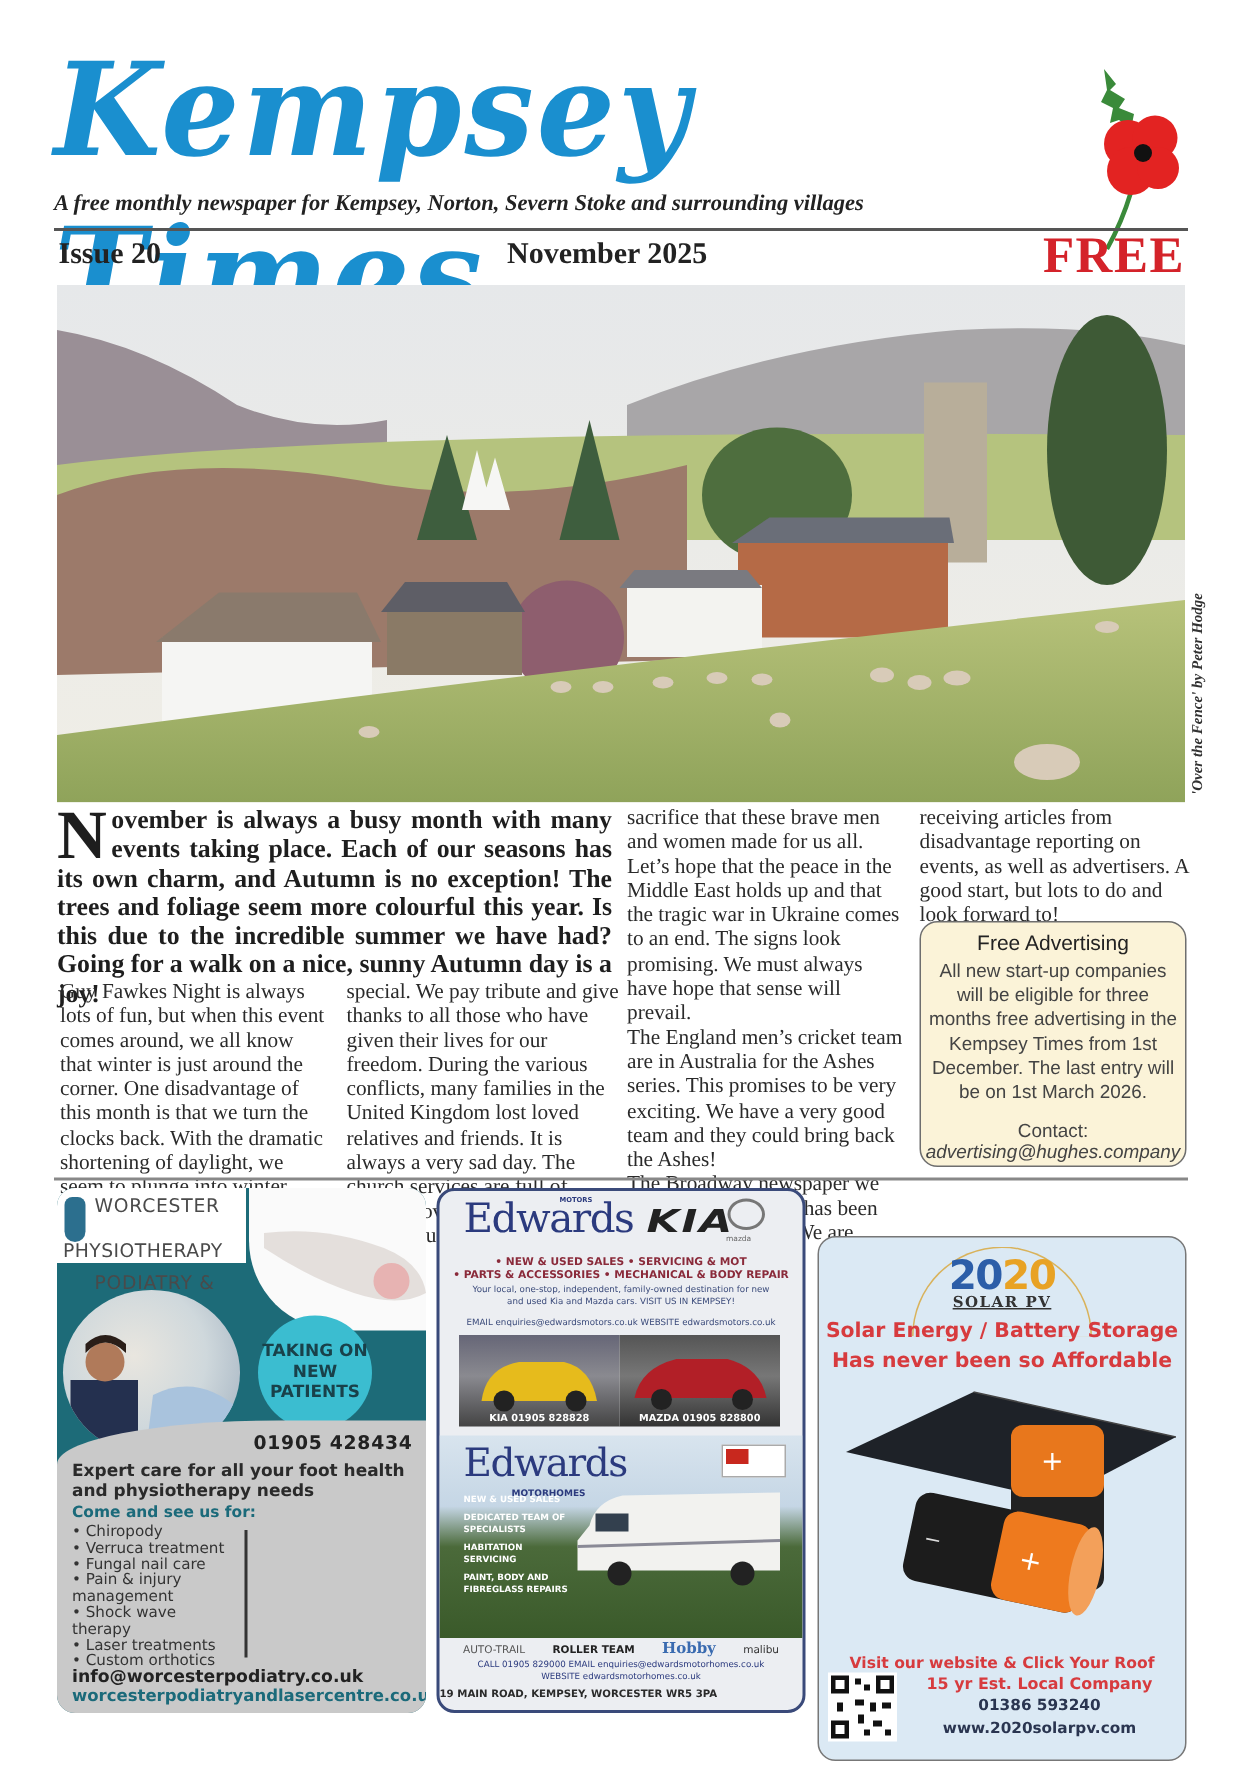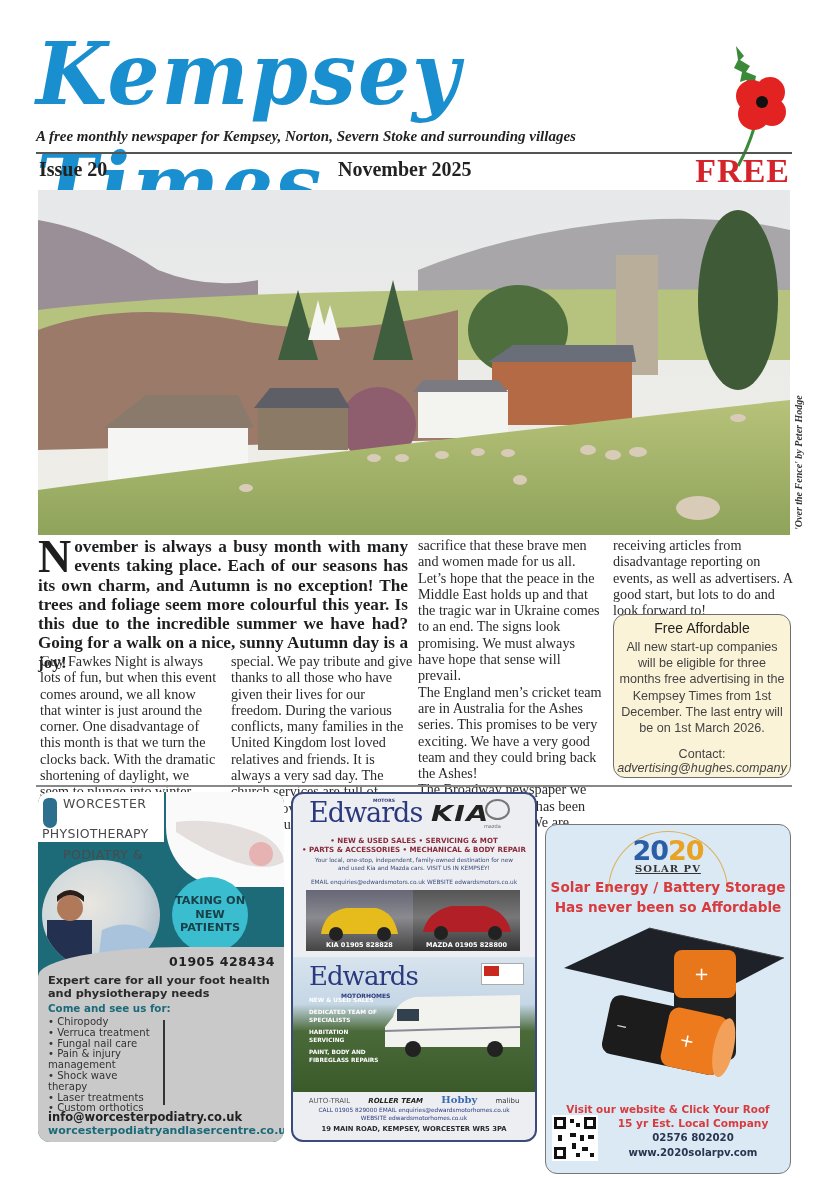--- a/index.html
+++ b/index.html
@@ -106,21 +106,21 @@
   .ad2 .mh { position: absolute; left: 0; top: 163px; width: 100%; height: 135px; background: linear-gradient(#d8e4ee 0%, #c5d6e5 35%, #4b6a3a 55%, #3a5a2a 100%); }
   .ad2 .mh .brand2 { position: absolute; left: 16px; top: 4px; font-family: "DejaVu Serif", serif; font-size: 26px; color: #2b3a7e; letter-spacing: -1px; }
   .ad2 .mh .mhsub { position: absolute; left: 48px; top: 35px; font-size: 6px; font-weight: bold; color: #2b3a7e; }
   .ad2 .mh .flag { position: absolute; left: 188px; top: 6px; width: 43px; height: 22px; background: #fff; border: 1px solid #aaa; }
   .ad2 .mh .flag::before { content: ""; position: absolute; left: 2px; top: 2px; width: 15px; height: 10px; background: #c8281e; }
   .ad2 .mh .feat { position: absolute; left: 16px; font-size: 5.8px; font-weight: bold; color: #fff; line-height: 7.5px; }
   .ad2 .mh .van { position: absolute; left: 82px; top: 30px; width: 150px; height: 75px; }
   .ad2 .logos { position: absolute; left: 0; top: 300px; width: 100%; text-align: center; font-size: 7px; color: #555; }
   .ad2 .logos span { margin: 0 8px; }
   .ad2 .call { position: absolute; left: 0; top: 312px; width: 100%; text-align: center; font-size: 5.8px; color: #2b3a7e; line-height: 8px; }
-  .ad2 .addr { position: absolute; left: 0; top: 331px; width: 100%; text-align: center; font-size: 6.8px; font-weight: bold; color: #2a2a2a; }
+  .ad2 .addr { position: absolute; left: 0; top: 331px; width: 100%; text-align: left; font-size: 6.8px; font-weight: bold; color: #2a2a2a; }
 
   
   .ad3 {
     position: absolute; left: 545px; top: 824px; width: 246px; height: 350px;
     border: 1.5px solid #777; border-radius: 12px; overflow: hidden; background: #dbe9f4;
     font-family: "DejaVu Sans", sans-serif; text-align: center;
   }
   .ad3 .arc { position: absolute; left: 62px; top: 6px; width: 120px; height: 60px; border: 1.5px solid #d9b25a; border-bottom: none; border-radius: 60px 60px 0 0; }
   .ad3 .num { position: absolute; left: 0; top: 10px; width: 100%; font-size: 27px; font-weight: bold; letter-spacing: -1px; }
   .ad3 .num .b { color: #2c5ea8; }
@@ -222,21 +222,21 @@
   <p>sacrifice that these brave men and women made for us all.</p>
   <p>Let’s hope that the peace in the Middle East holds up and that the tragic war in Ukraine comes to an end. The signs look promising. We must always have hope that sense will prevail.</p>
   <p>The England men’s cricket team are in Australia for the Ashes series. This promises to be very exciting. We have a very good team and they could bring back the Ashes!</p>
   <p>The Broadway newspaper we launched last month has been very well received. We are already</p>
 </div>
 <div class="col col4">
   <p>receiving articles from disadvantage reporting on events, as well as advertisers. A good start, but lots to do and look forward to!</p>
 </div>
 
 <div class="adbox">
-  <div class="ttl">Free Affordable</div>
+  <div class="ttl">Free Advertising</div>
   <div class="bd">All new start-up companies will be eligible for three months free advertising in the Kempsey Times from 1st December. The last entry will be on 1st March 2026.</div>
   <div class="ct">Contact:</div>
   <div class="em">advertising@hughes.company</div>
 </div>
 
 <div class="rule-mid"></div>
 
 <div class="ad1">
   <div class="footimg">
     <svg width="130" height="95" viewBox="0 0 130 95">
@@ -316,21 +316,21 @@
       <circle cx="38" cy="62" r="8" fill="#222"></circle>
         <circle cx="120" cy="62" r="8" fill="#222"></circle>
     </svg>
     <div class="feat" style="top:40px;">NEW &amp; USED SALES</div>
     <div class="feat" style="top:52px;width:70px;">DEDICATED TEAM OF SPECIALISTS</div>
     <div class="feat" style="top:72px;width:60px;">HABITATION SERVICING</div>
     <div class="feat" style="top:92px;width:90px;">PAINT, BODY AND FIBREGLASS REPAIRS</div>
   </div>
   <div class="logos">
     <span>AUTO-TRAIL</span>
-    <span style="font-weight:bold;font-style:italic;color:#222;">ROLLER TEAM</span>
+    <span style="font-weight:bold;color:#222;">ROLLER TEAM</span>
     <span style="font-family:'DejaVu Serif',serif;font-weight:bold;font-size:10px;color:#3a6bb0;">Hobby</span>
     <span style="color:#333;">malibu</span>
   </div>
   <div class="call">
     <div>CALL 01905 829000  EMAIL enquiries@edwardsmotorhomes.co.uk</div>
     <div>WEBSITE edwardsmotorhomes.co.uk</div>
   </div>
   <div class="addr">19 MAIN ROAD, KEMPSEY, WORCESTER WR5 3PA</div>
 </div>
 
@@ -371,15 +371,15 @@
         <rect x="28" y="20" width="4" height="6"></rect>
         <rect x="36" y="20" width="6" height="4"></rect>
         <rect x="20" y="28" width="4" height="6"></rect>
         <rect x="30" y="32" width="6" height="4"></rect>
         <rect x="38" y="38" width="4" height="4"></rect>
         <rect x="24" y="38" width="4" height="4"></rect>
         <rect x="6" y="20" width="4" height="6"></rect>
       </g>
   </svg>
   <div class="est">15 yr Est. Local Company</div>
-  <div class="tel">02576 802020</div>
+  <div class="tel">01386 593240</div>
   <div class="url">www.2020solarpv.com</div>
 </div>
 
 </body></html>

